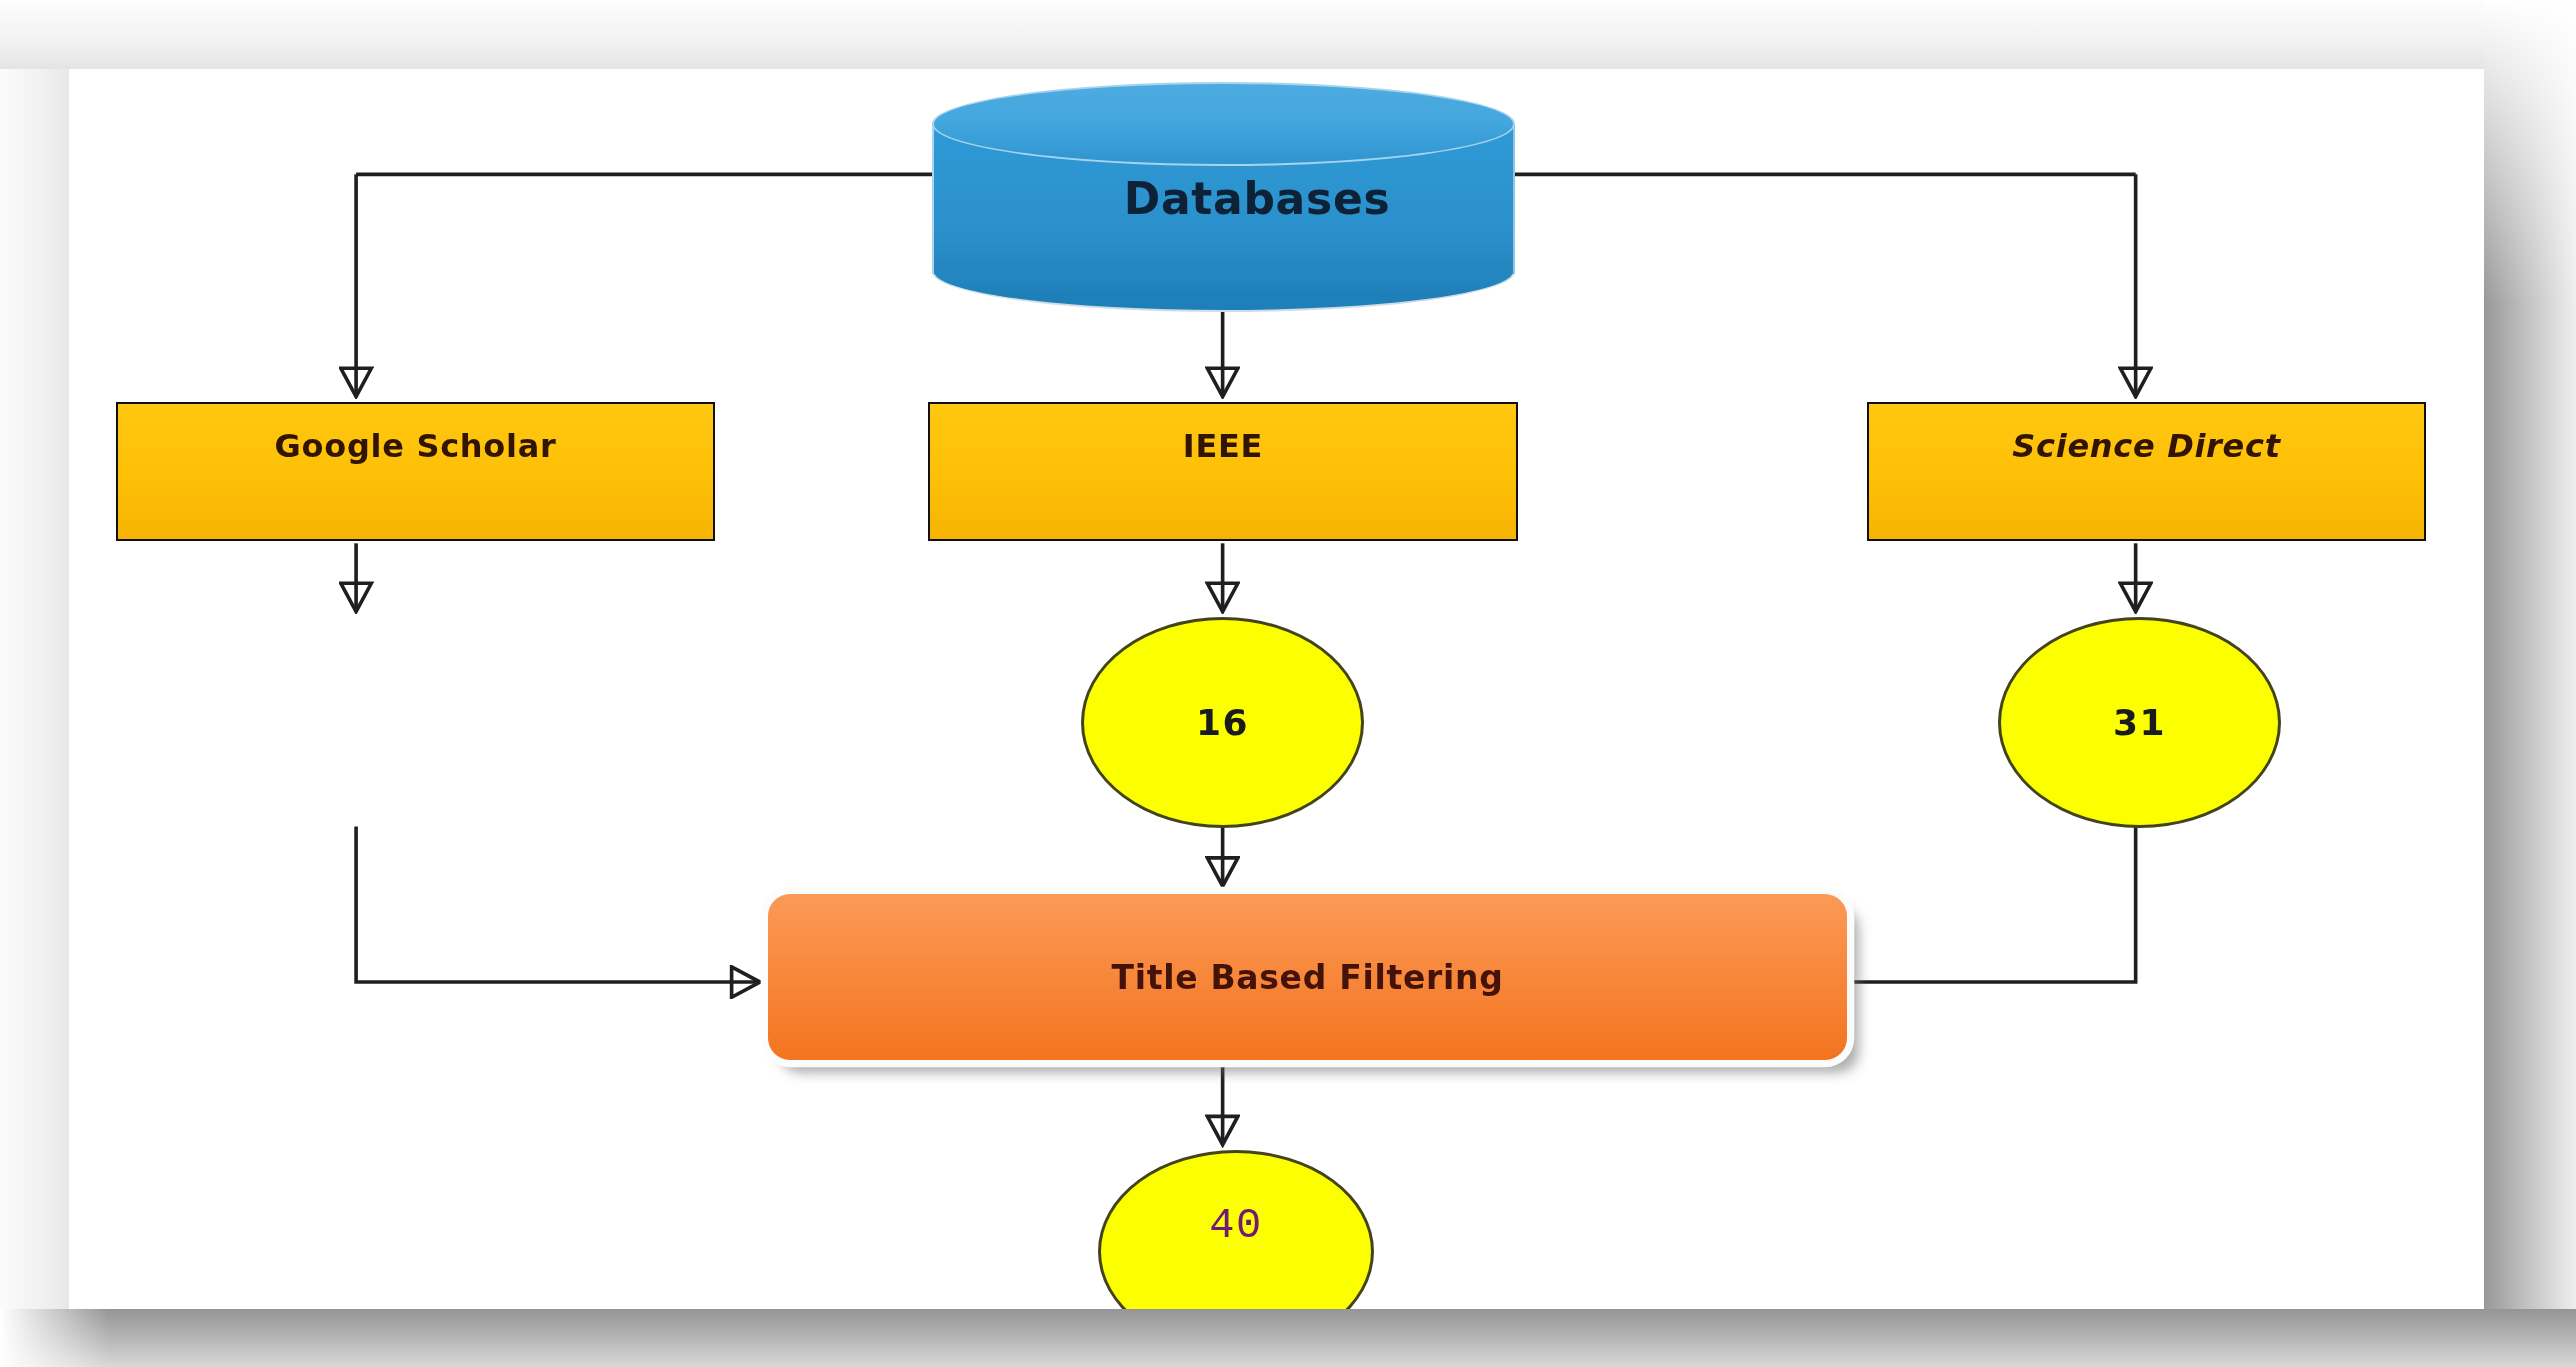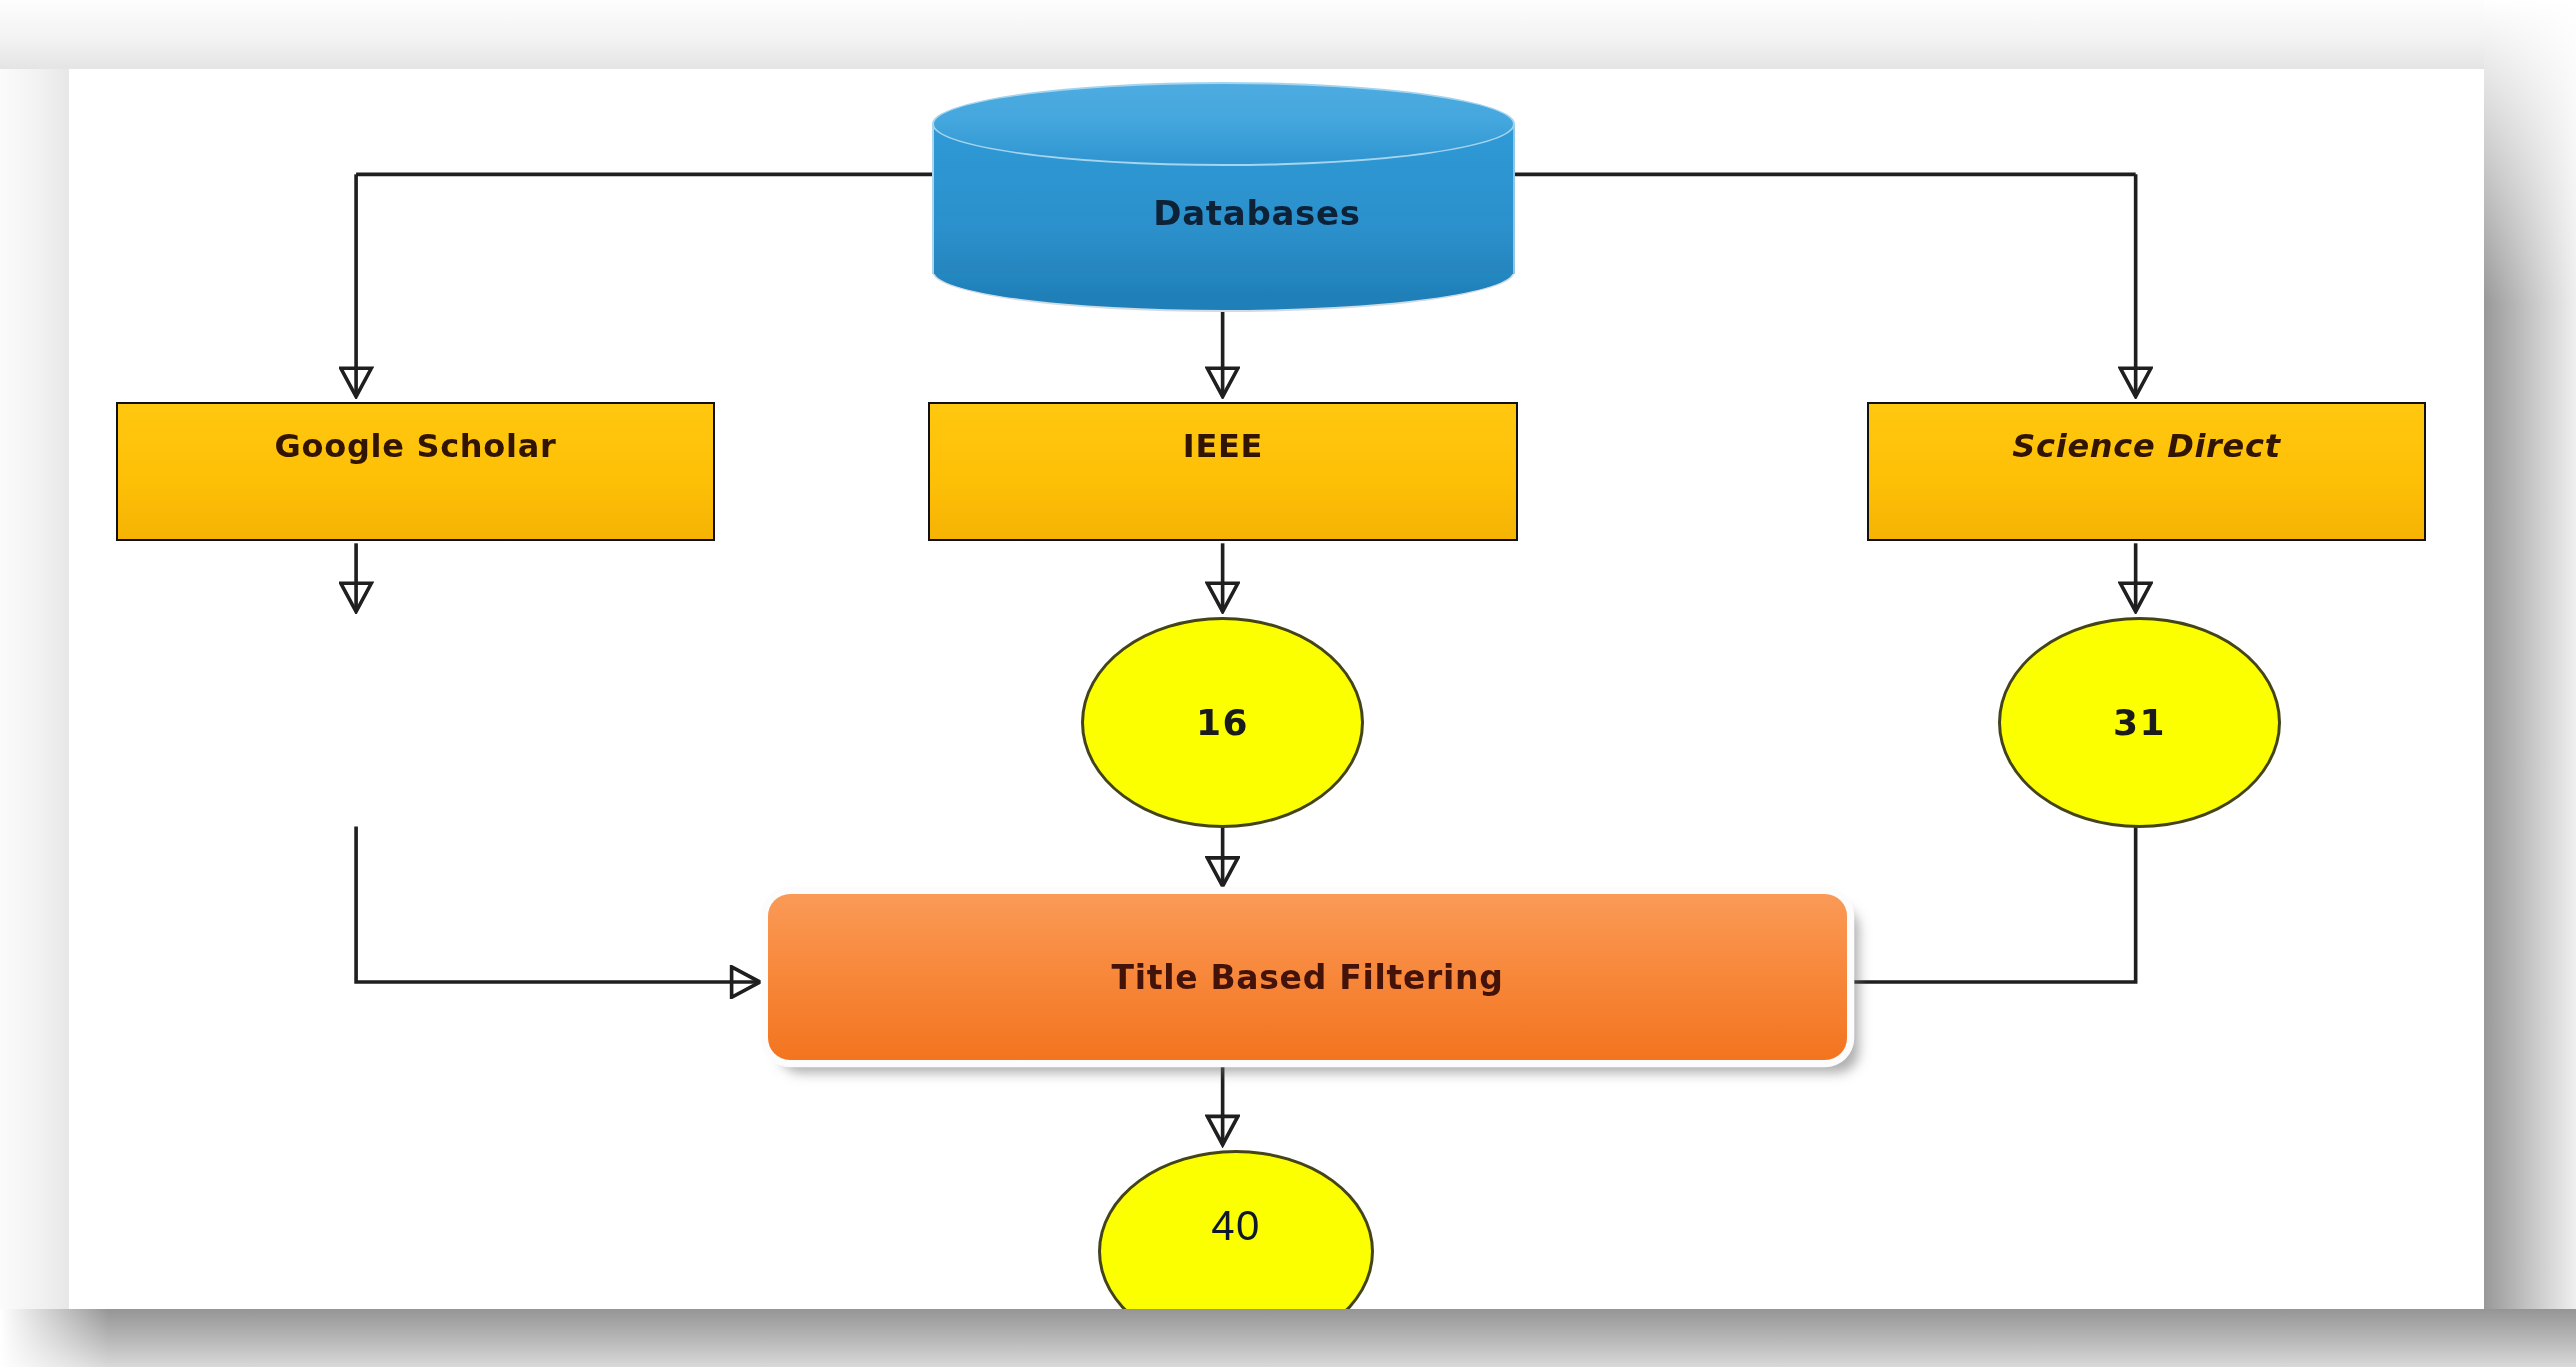--- a/index.html
+++ b/index.html
@@ -31,21 +31,21 @@
   .cyl-bottom{position:absolute;left:932px;top:231px;width:583px;height:81px;border-radius:50%;
     background:linear-gradient(180deg,var(--cylinder-blue,#2e9ad6) 0%,var(--cylinder-blue-dark,#1f7fb8) 80%);
     border:2.2px solid #cfdce6;box-sizing:border-box;}
   .cyl-body{position:absolute;left:932px;top:125px;width:583px;height:149px;
     background:linear-gradient(180deg,var(--cylinder-blue,#2e9ad6) 0%,#2b90cb 70%,#2585bd 100%);
     border-left:2.2px solid #a9d6ee;border-right:2.2px solid #8fc6e4;box-sizing:border-box;}
   .cyl-top{position:absolute;left:932px;top:82px;width:583px;height:84px;border-radius:50%;
     background:linear-gradient(180deg,#4dabe0 0%,var(--cylinder-blue-light,#44a7de) 45%,#2f94cf 100%);
     border:2.9px solid #a5d4ee;box-sizing:border-box;}
   .cyl-label{position:absolute;left:932px;top:173px;width:650px;text-align:center;
-    font-size:34px;font-weight:700;letter-spacing:0.7px;color:var(--database-text,#0d2137);margin-top:20px;}
+    font-size:44px;font-weight:700;letter-spacing:0.7px;color:var(--database-text,#0d2137);}
 
   
   .src-box{position:absolute;top:402px;height:139px;box-sizing:border-box;
     border:2.9px solid var(--box-border,#111111);
     background:linear-gradient(180deg,#ffc70f 0%,var(--box-amber,#fec007) 55%,#f6b303 100%);
     display:flex;justify-content:center;align-items:flex-start;padding-top:23px;}
   .src-box .lbl{font-size:32px;font-weight:700;letter-spacing:0.7px;color:var(--node-text,#321403);}
   .box-gs{left:116px;width:599px;}
   .box-ieee{left:928px;width:590px;}
   .box-sd{left:1867px;width:559px;font-style:italic;}
@@ -63,21 +63,21 @@
   .tbf{position:absolute;left:768px;top:894px;width:1079px;height:166px;border-radius:22px;box-sizing:border-box;
     background:linear-gradient(180deg,#fa9a57 0%,var(--filter-orange-top,#f98f46) 28%,var(--filter-orange-bottom,#f3741f) 100%);
     box-shadow:0 0 0 7.3px #fcfcfc, 11.6px 13px 11.6px rgba(110,110,110,0.55);
     display:flex;align-items:center;justify-content:center;}
   .tbf .lbl{font-size:33px;font-weight:700;letter-spacing:0.7px;color:var(--filter-text,#43130a);}
 
   
   .c40{position:absolute;left:1098px;top:1150px;width:276px;height:203px;border-radius:50%;box-sizing:border-box;
     background:var(--circle-yellow,#fcff00);border:3.6px solid var(--circle-border,#44441a);
     display:flex;align-items:center;justify-content:center;}
-  .c40 .num{font-family:Liberation Sans, sans-serif;font-weight:400;font-size:42px;color:#0f172a;
+  .c40 .num{font-family:Liberation Mono, monospace;font-weight:400;font-size:42px;color:#701a75;
     transform:translateY(-26px);letter-spacing:1.5px;}
 </style>
 </head>
 <body>
 
 <div class="stage">
 
   <div class="page-bg"></div>
 
   <svg class="connectors" viewBox="0 0 3546 1882">

